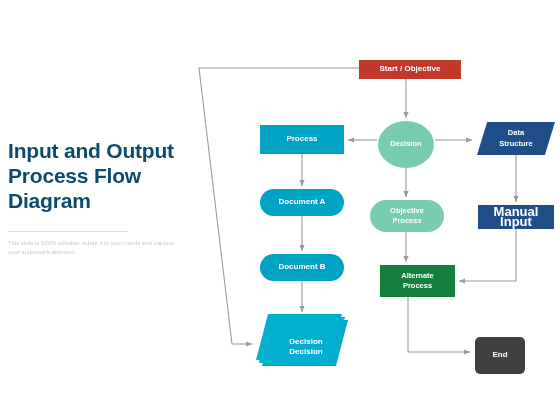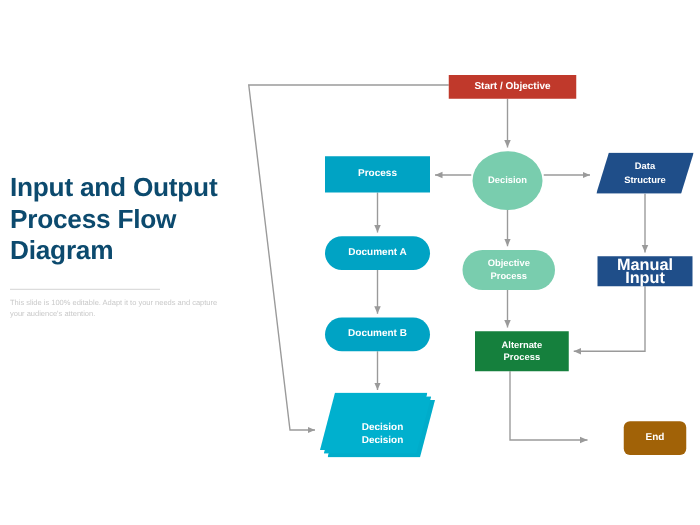--- a/index.html
+++ b/index.html
@@ -101,22 +101,22 @@
     left:478px;top:205px;width:76px;height:24px;
     background:#1f4e89;font-size:13px;
   }
   
   #n-alternate{
     left:380px;top:265px;width:75px;height:32px;
     background:#15803d;font-size:7.5px;
   }
   
   #n-end{
-    left:475px;top:337px;width:50px;height:27px;
-    background:#a16207;border-radius:5px;font-size:8px;margin-left:24px;
+    left:475px;top:337px;width:50px;height:37px;
+    background:#404040;border-radius:5px;font-size:8px;
   }
 </style>
 </head>
 <body>
 
 <div id="slide">
 
   <div id="title-block">
     <h1 id="page-title">Input and Output Process Flow Diagram</h1>
   </div>

